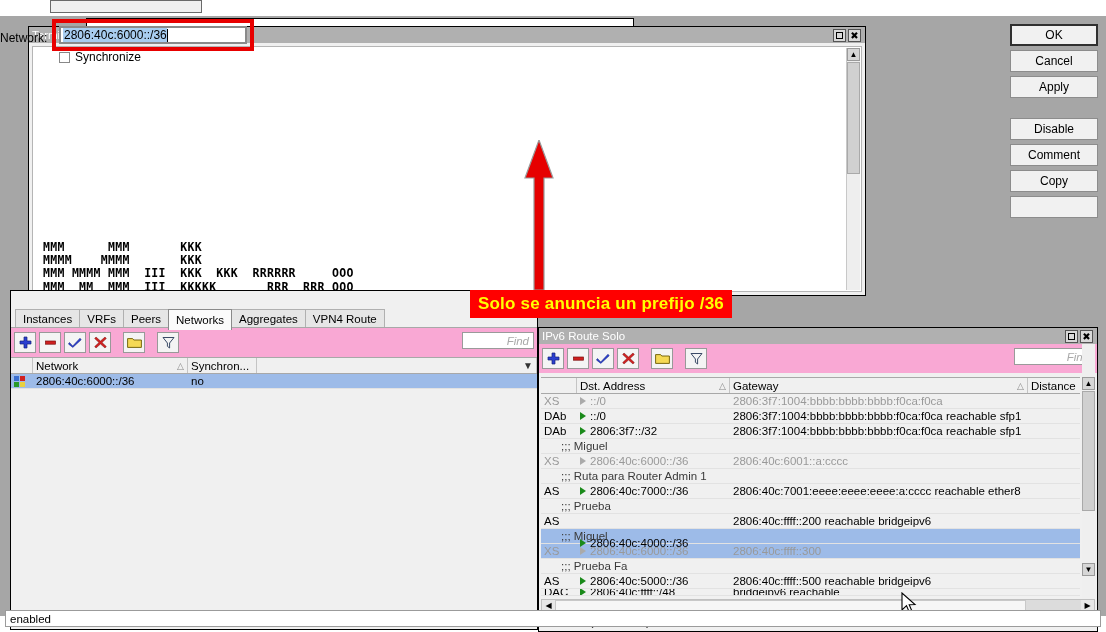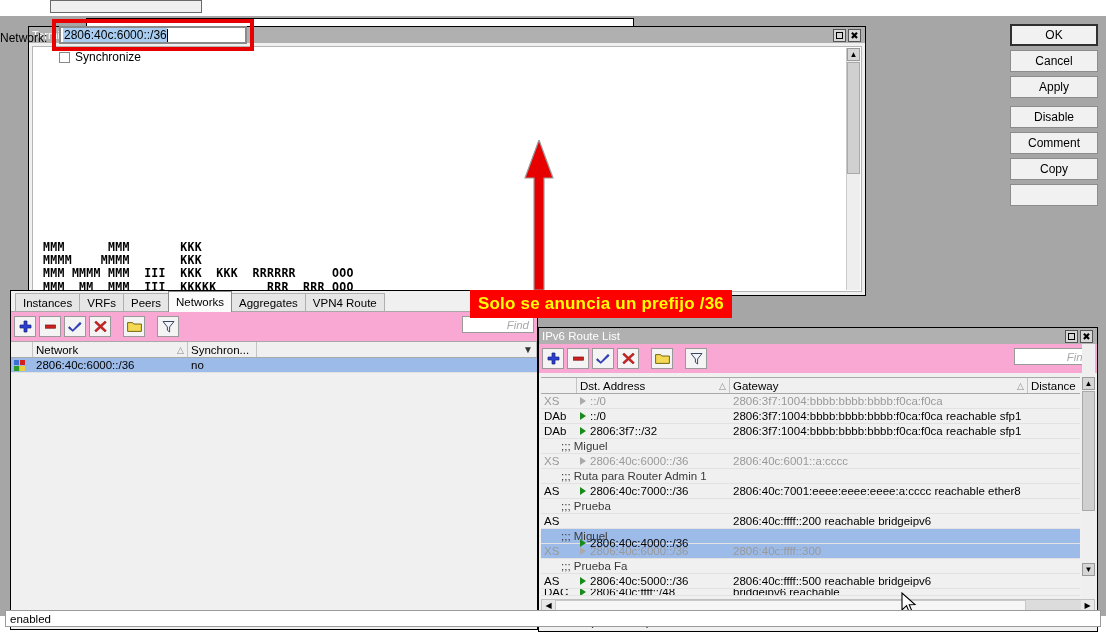--- a/index.html
+++ b/index.html
@@ -55,22 +55,22 @@
     background:#fff;border:1px solid #b5b5b5;box-sizing:border-box;overflow:hidden;}
   .ascii{position:absolute;left:10px;top:182px;font-family:"DejaVu Sans Mono","Liberation Mono",monospace;
      font-size:11.5px;line-height:13.4px;white-space:pre;color:#000;font-weight:bold;letter-spacing:.3px;}
   .tscroll{position:absolute;right:1px;top:1px;bottom:1px;width:13px;background:#eee;border-left:1px solid #c8c8c8;}
   .tscroll .up{height:13px;background:#d6d6d6;border:1px solid #9a9a9a;box-sizing:border-box;
     display:flex;align-items:center;justify-content:center;font-size:8px;}
   .tscroll .thumb{position:absolute;top:14px;left:0;right:0;height:112px;background:#d0d0d0;border:1px solid #a9a9a9;box-sizing:border-box;}
 
   
   #bgpwin{left:10px;top:290px;width:528px;height:340px;}
-  .tabs{display:flex;align-items:flex-end;height:21px;padding:2px 2px 0 4px;
-     background:#f0f0f0;border-bottom:1px solid #a8a8a8;box-sizing:border-box;}
+  .tabs{display:flex;align-items:flex-start;height:21px;padding:2px 2px 0 4px;
+     background:#f0f0f0;border-bottom:1px solid #a8a8a8;box-sizing:border-box;margin-top:16px;}
   .tab{padding:2px 7px 2px 7px;font-size:11.5px;border:1px solid #b0b0b0;
      border-bottom:none;background:#e6e6e6;margin-right:-1px;box-sizing:border-box;
      height:18px;display:flex;align-items:center;white-space:nowrap;}
   .tab.active{background:#fbfbfb;height:21px;font-weight:normal;
      border-color:#8a8a8a;position:relative;z-index:2;margin-bottom:-1px;}
 
   
   #ipv6win{left:538px;top:327px;width:560px;height:305px;}
   .rl-body{position:absolute;left:0;right:0;top:16px;bottom:0;}
   .vscroll{position:absolute;right:2px;top:0;width:13px;bottom:16px;background:#efefef;}
@@ -213,21 +213,21 @@
       </div>
       <div class="cell" style="width:155px">2806:40c:6000::/36</div>
       <div class="cell" style="width:69px">no</div>
       <div class="cell" style="flex:1"></div>
     </div>
   </div>
 </div>
 
 <div class="win" id="ipv6win">
   <div class="win-title">
-    <span class="t">IPv6 Route List</span>
+    <span class="t">IPv6 Route Solo</span>
     <span class="wbtns">
       <span class="wbtn">
           <span class="sq"></span>
         </span>
       <span class="wbtn">
           <span class="xg">✖</span>
         </span>
     </span>
   </div>
   <div class="rl-body">
@@ -423,21 +423,21 @@
 
   <div class="chkrow">
     <span class="chk"></span>
     <span>Synchronize</span>
   </div>
 
   <div class="dbtns">
     <div class="dbtn primary">OK</div>
     <div class="dbtn">Cancel</div>
     <div class="dbtn">Apply</div>
-    <div class="dbtn" style="margin-top:4px">Disable</div>
+    <div class="dbtn" style="margin-top:16px">Disable</div>
     <div class="dbtn">Comment</div>
     <div class="dbtn">Copy</div>
     <div class="dbtn"></div>
   </div>
 
   <div class="dlg-status">enabled</div>
 </div>
 
 <svg id="arrow" viewBox="0 0 40 150">
   <path d="M20 0 L34 38 L25 38 L25 150 L15 150 L15 38 L6 38 Z" fill="#e60000" stroke="#9a9a9a" stroke-width="1.2"></path>

